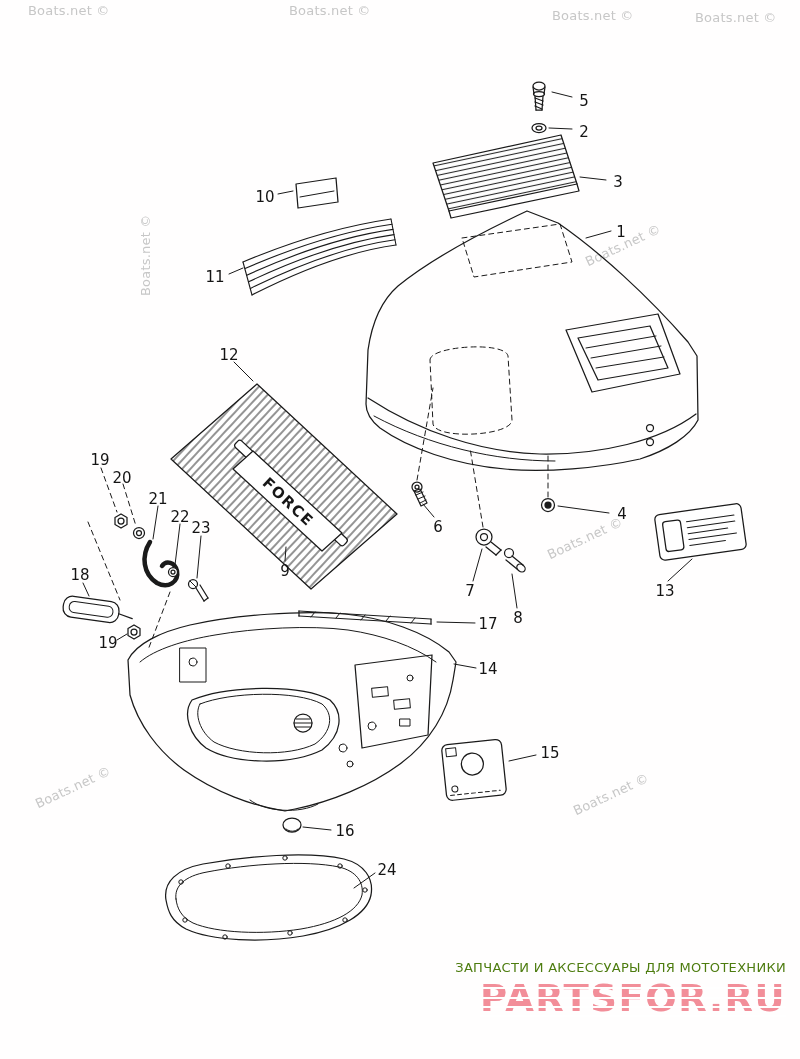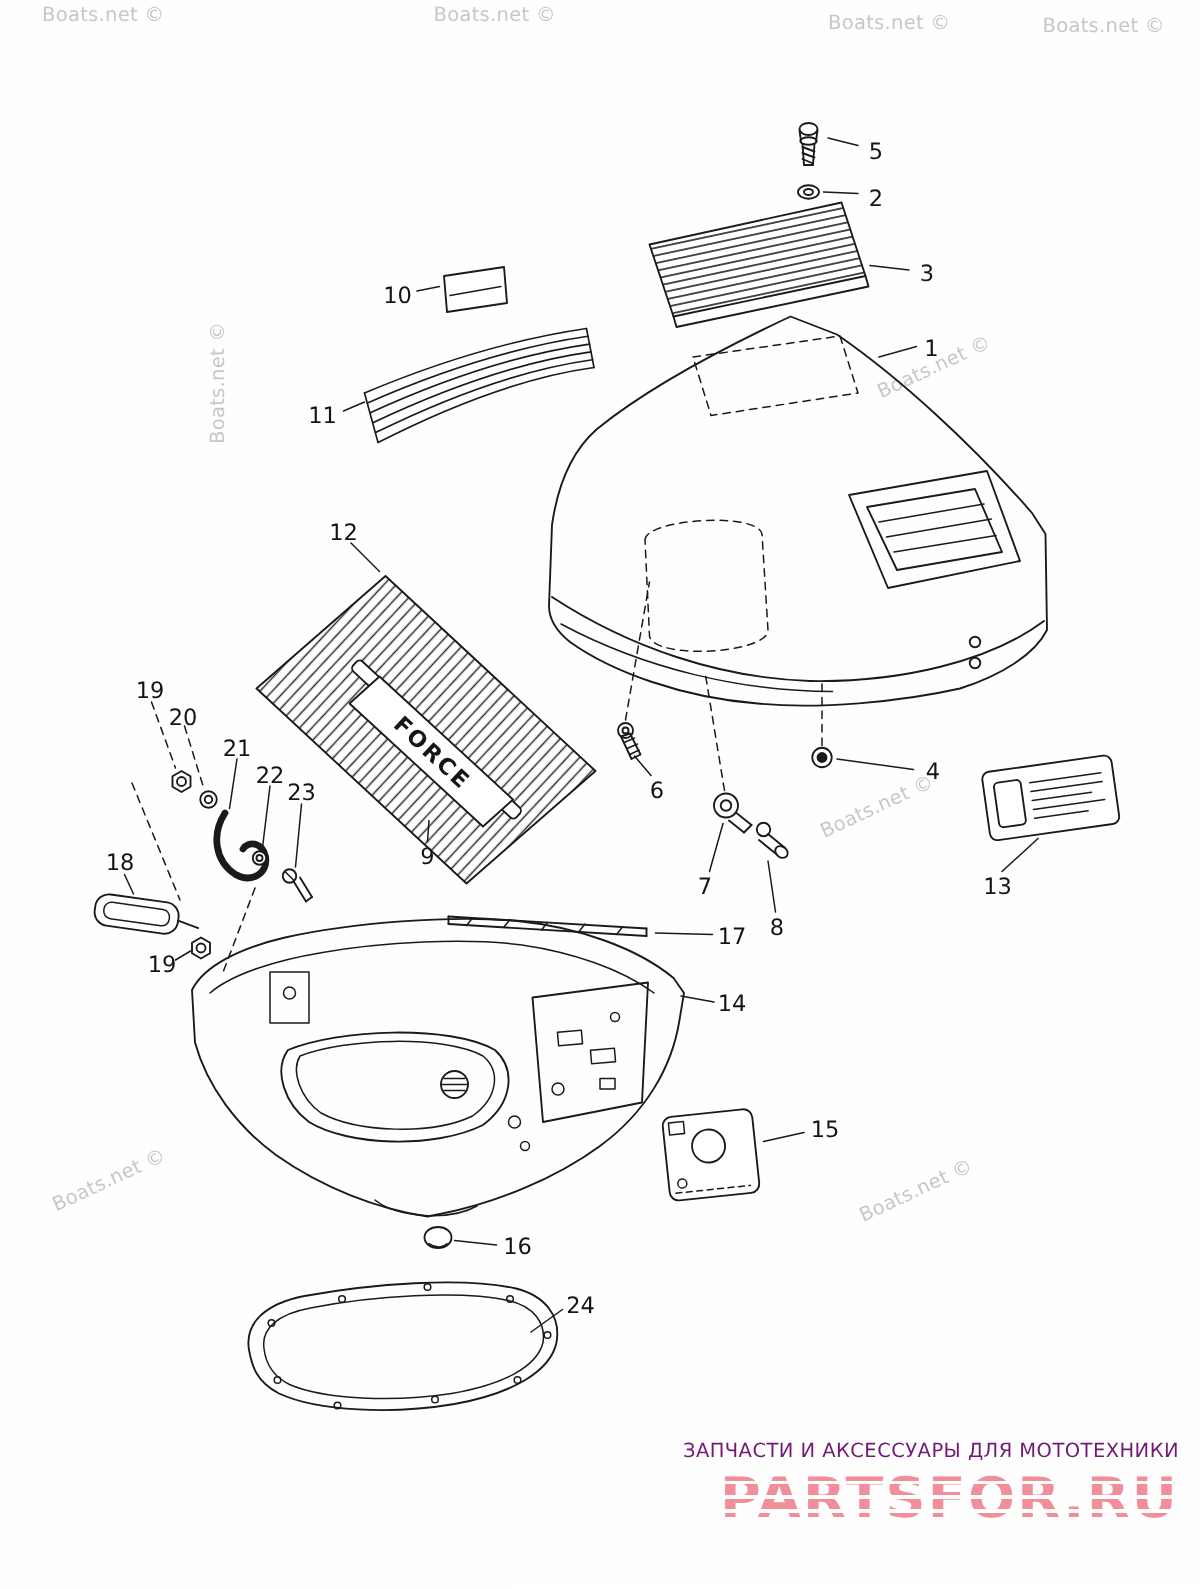--- a/index.html
+++ b/index.html
@@ -4,21 +4,21 @@
 <style>
   html,body{margin:0;padding:0;background:#fff;}
   .page{position:relative;width:800px;height:1059px;background:#fffefe;overflow:hidden;
         font-family:"DejaVu Sans", sans-serif;}
   .watermark{position:absolute;color:#c7c7c7;font-size:13px;white-space:nowrap;
              letter-spacing:.2px;user-select:none;}
   .wm-rot{transform:rotate(-25deg);transform-origin:left center;}
   .wm-vert{transform:rotate(-90deg);transform-origin:left top;}
   svg.art{position:absolute;left:0;top:0;}
   .footer{position:absolute;right:14px;bottom:42px;text-align:right;}
-  .tagline{color:#701a75;font-size:13px;letter-spacing:.3px;margin-bottom:5px;}
+  .tagline{color:#4d7c0f;font-size:13px;letter-spacing:.3px;margin-bottom:5px;}
   .brand-wrap{position:relative;display:inline-block;}
   .brand{font-size:37px;font-weight:800;letter-spacing:1.5px;color:#f28e99;line-height:1;}
   .brand-stripes{position:absolute;left:0;top:0;right:0;bottom:0;
      background:repeating-linear-gradient(180deg,transparent 0 7px,#ffffff 7px 9.5px);
      pointer-events:none;}
 </style>
 </head>
 <body>
 
 <div class="page">

